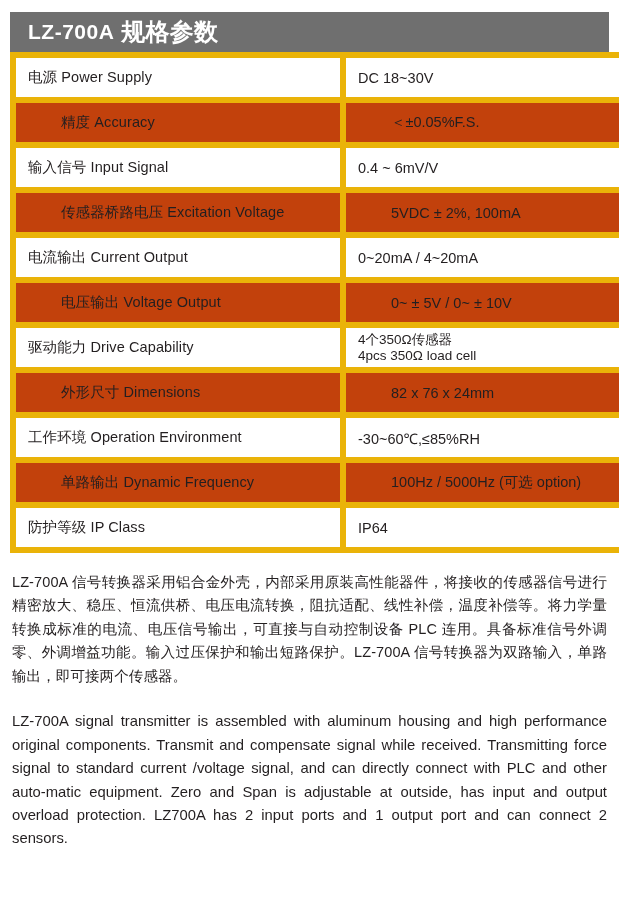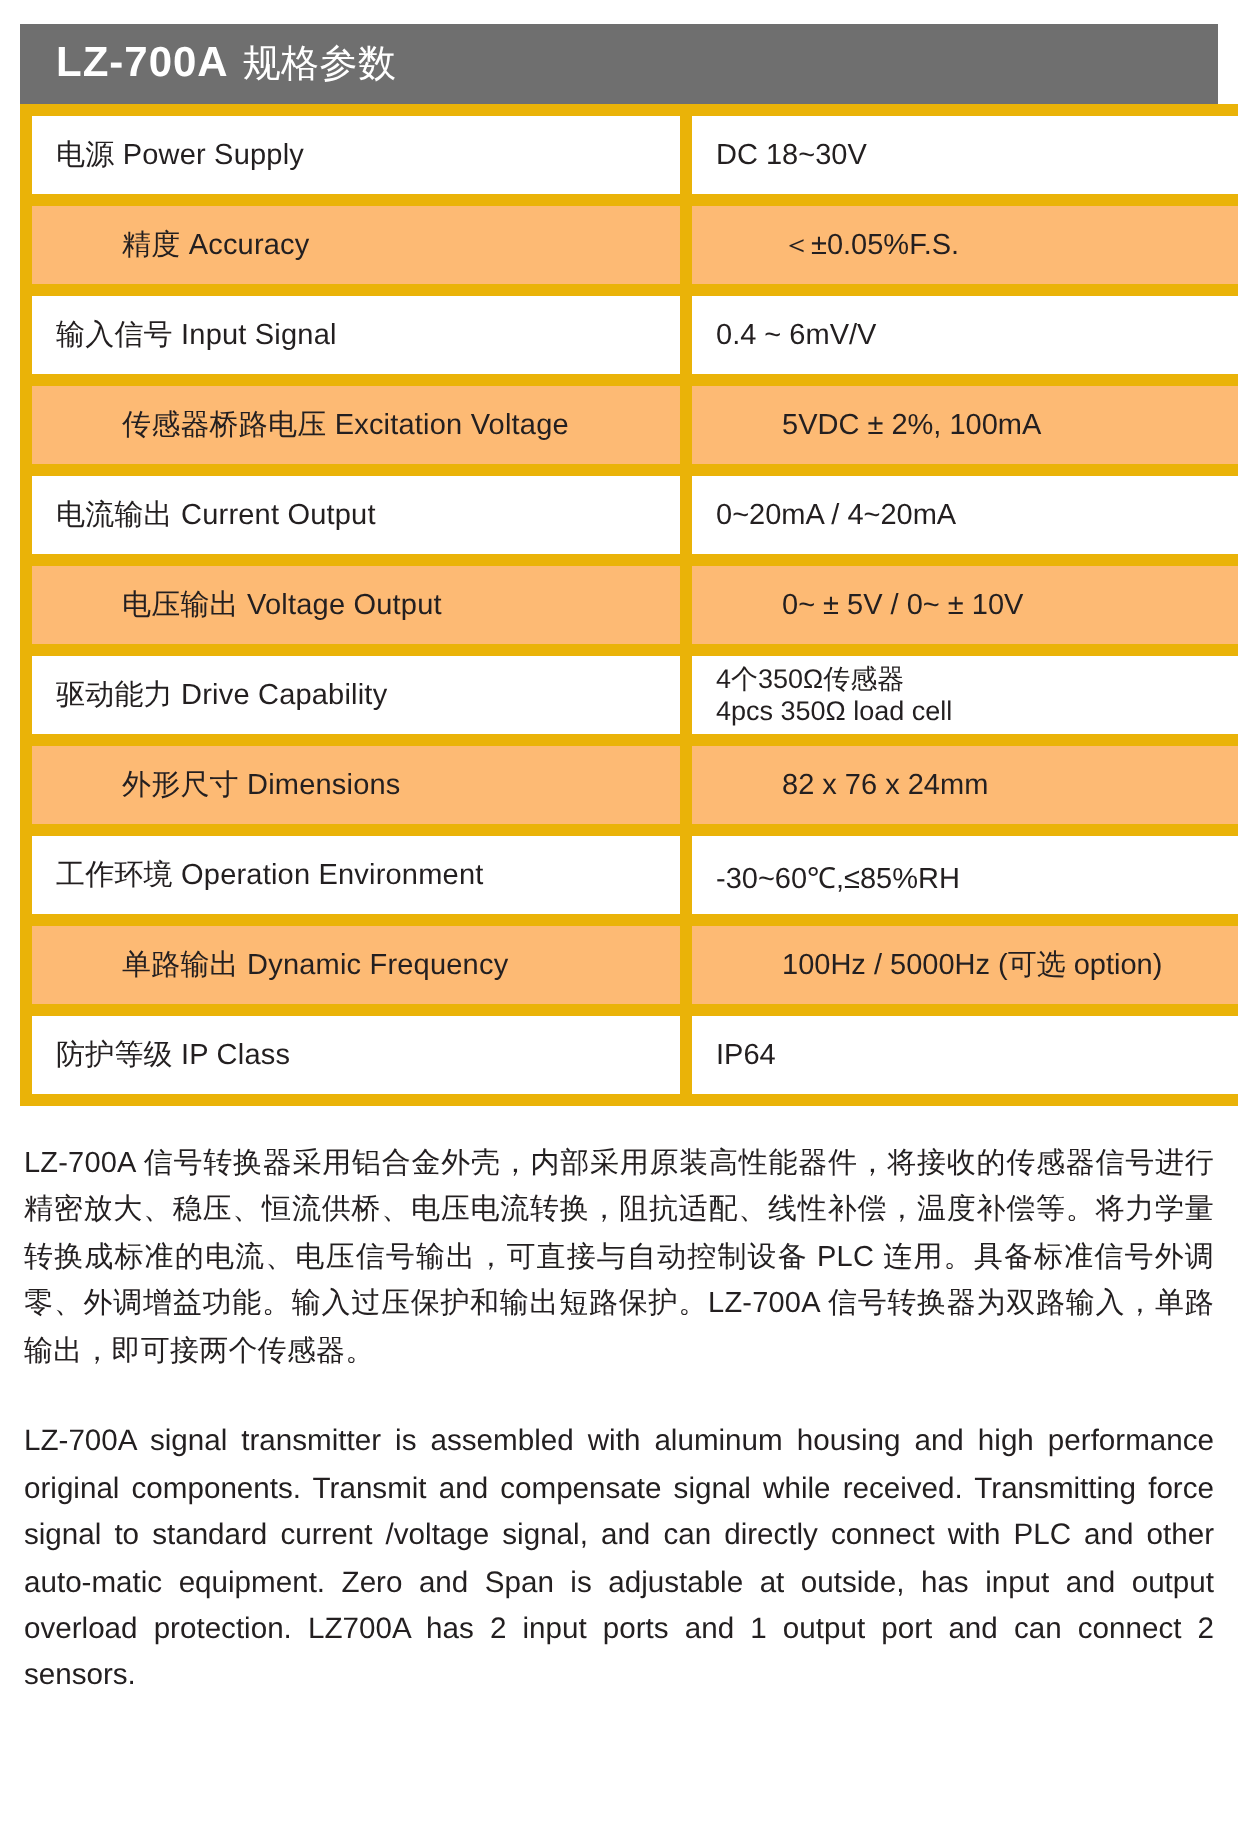--- a/index.html
+++ b/index.html
@@ -29,23 +29,23 @@
     padding: 0 0 0 18px;
     font-size: 21px;
     letter-spacing: 0.2px;
     white-space: nowrap;
   }
   .spec-header .model {
     font-weight: bold;
     letter-spacing: 0.5px;
   }
   .spec-header .cn {
-    font-weight: normal;
+    font-weight: bold;
     margin: 0 6px 0 7px;
-    font-size: 19px;
+    font-size: 24px;
   }
   .spec-header .en {
     font-weight: bold;
     letter-spacing: 0.2px;
   }
   
   table.spec-table {
     border-collapse: collapse;
     width: 599px;
     table-layout: fixed;
@@ -59,21 +59,21 @@
     color: #231f20;
   }
   table.spec-table td.label {
     width: 300px;
     letter-spacing: 0.1px;
   }
   table.spec-table td.value {
     width: 299px;
   }
   table.spec-table tr.alt td {
-    background: #fdba74;
+    background: #c2410c;
     padding-left: 45px;
   }
   table.spec-table tr.plain td {
     background: #ffffff;
   }
   td.value .two-line {
     line-height: 1.18;
     font-size: 13.5px;
   }
   td.value .two-line span {

